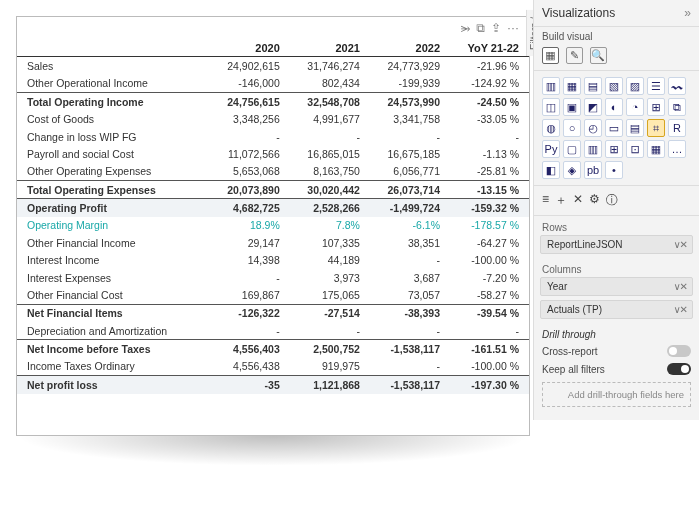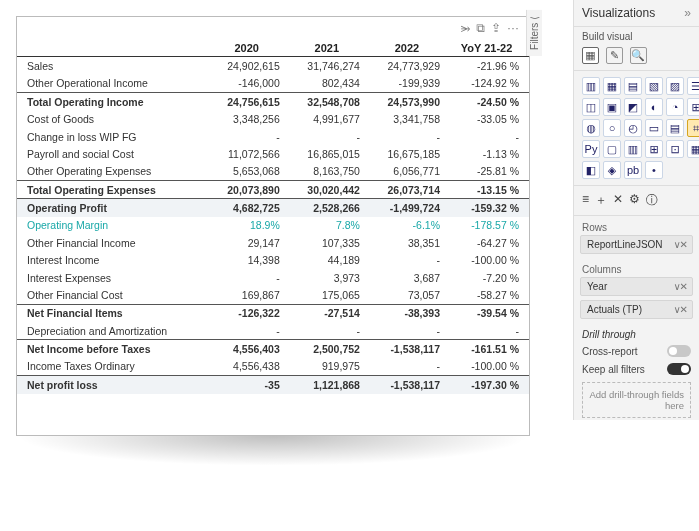--- a/index.html
+++ b/index.html
@@ -3,29 +3,29 @@
 <meta charset="utf-8">
 <style>
   * { box-sizing: border-box; margin: 0; padding: 0; }
   body { font-family: "Segoe UI", Arial, sans-serif; font-size: 11px; color: #222; background: #fff; }
   .app { width: 699px; height: 531px; position: relative; }
   .main { position: absolute; left: 16px; top: 16px; width: 514px; height: 420px; border: 1px solid #bbb; background: #fff; }
   .toolbar { position: absolute; top: 4px; right: 10px; display: flex; gap: 6px; color: #777; }
   .toolbar span { cursor: pointer; font-size: 12px; }
   table { width: 100%; border-collapse: collapse; margin-top: 22px; }
   td, th { padding: 2.7px 10px 2.7px 4px; white-space: nowrap; }
-  th { font-weight: 700; text-align: center; border-bottom: 1px solid #333; font-size: 11px; }
+  th { font-weight: 700; text-align: right; border-bottom: 1px solid #333; font-size: 11px; }
   th:first-child { text-align: left; }
   td:first-child { text-align: left; padding-left: 10px; }
   td { text-align: right; font-size: 10.5px; color: #333; }
   tr.bold td { font-weight: 700; border-top: 1px solid #555; }
   tr.teal td { color: #1aa8a8; }
   tr.shade td { background: #f0f3f6; margin-left: 12px; }
   .drop-shadow { position: absolute; left: 16px; top: 436px; width: 514px; height: 30px; background: radial-gradient(ellipse at 50% 0%, rgba(0,0,0,0.25), transparent 70%); }
-  .side { position: absolute; right: 0; top: 0; width: 126px; height: 420px; border-left: 1px solid #ddd; background: #f3f3f3; font-size: 10px; color: #444; }
+  .side { position: absolute; right: 0; top: 0; width: 166px; height: 420px; border-left: 1px solid #ddd; background: #f3f3f3; font-size: 10px; color: #444; }
   .filters-tab { position: absolute; right: 157px; top: 10px; writing-mode: vertical-rl; transform: rotate(180deg); font-size: 10px; color: #666; padding: 6px 2px; border-right: 1px solid #ddd; background: #f3f3f3; }
   .pane-header { display: flex; align-items: center; justify-content: space-between; padding: 6px 8px; font-size: 12px; color: #333; border-bottom: 1px solid #ddd; }
   .pane-header span.chev { color: #888; }
   .subhead { padding: 4px 8px 2px 8px; color: #555; }
   .build-icons { display: flex; gap: 7px; padding: 3px 8px 6px 8px; align-items: center; border-bottom: 1px solid #ddd; }
   .bi { width: 17px; height: 17px; border: 1px solid #999; border-radius: 2px; display: flex; align-items: center; justify-content: center; font-size: 11px; color: #555; }
   .bi.active { background: #fff; border-color: #666; }
   .viz-grid { display: grid; grid-template-columns: repeat(7, 18px); gap: 3px; padding: 6px 8px; border-bottom: 1px solid #ddd; }
   .viz { width: 18px; height: 18px; display: flex; align-items: center; justify-content: center; font-size: 11px; color: #226; background: #fff; border: 1px solid #cbd6e6; border-radius: 2px; cursor: pointer; }
   .viz.sel { background: #ffe9b0; border-color: #d6a520; }

